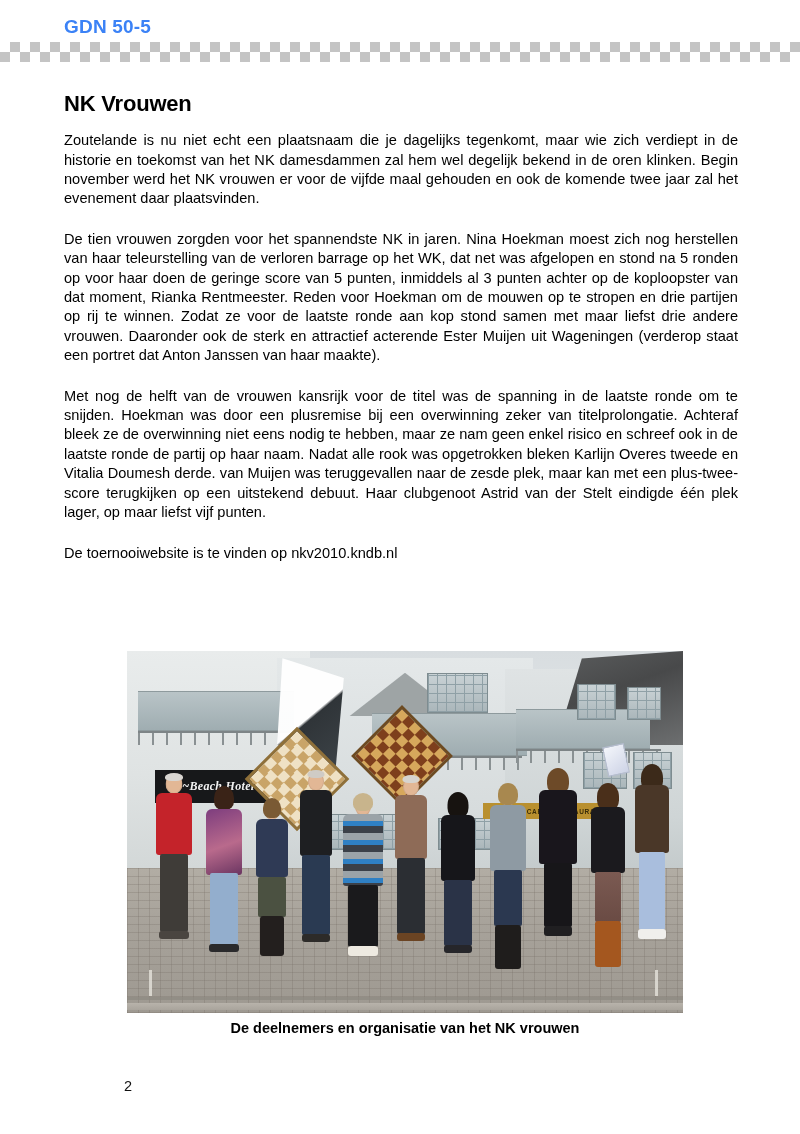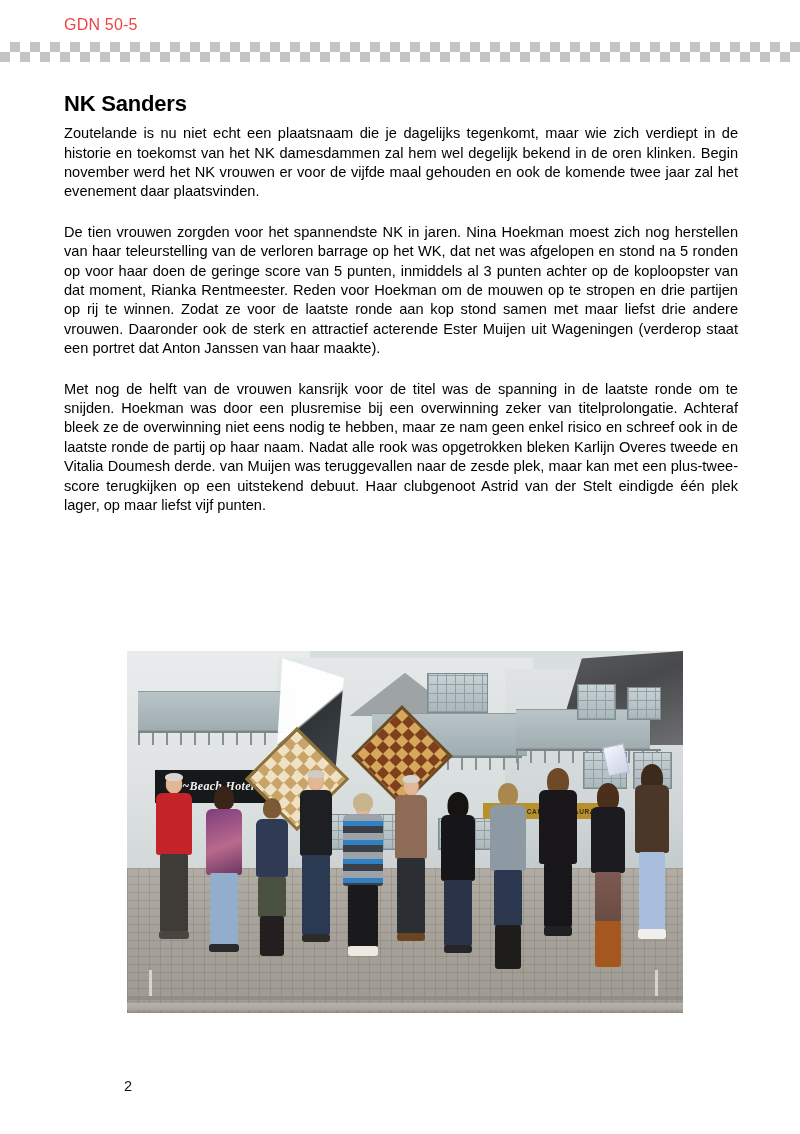--- a/index.html
+++ b/index.html
@@ -21,24 +21,24 @@
     position: absolute;
     left: 0;
     top: 0;
     width: 800px;
     height: 64px;
   }
   .header-title {
     position: absolute;
     left: 64px;
     top: 16px;
-    font-size: 16px;
-    font-weight: normal;
+    font-size: 19px;
+    font-weight: bold;
     letter-spacing: 0.2px;
-    color: #ef4444;
+    color: #3b82f6;
     white-space: nowrap;
   }
   .checker-band {
     position: absolute;
     left: 0;
     top: 42px;
     width: 800px;
     height: 20px;
     background-color: #ffffff;
     background-image:
@@ -63,21 +63,21 @@
     letter-spacing: -0.2px;
   }
   .article-author {
     font-size: 14.5px;
     font-weight: normal;
     line-height: 1.2;
     margin: 0;
   }
 
   .body-copy {
-    margin-top: 8px;
+    margin-top: 15px;
   }
   .body-copy p {
     margin: 0 0 21px 0;
     font-size: 14.6px;
     line-height: 19.4px;
     text-align: justify;
     text-justify: inter-word;
     hyphens: none;
   }
   .body-copy p.last-para {
@@ -287,26 +287,27 @@
 </style>
 </head>
 <body>
 
 <div class="page-header">
   <div class="header-title">GDN 50-5</div>
   <div class="checker-band"></div>
 </div>
 
 <div class="article">
-  <h1 class="article-title">NK Sanders</h1>
+  <h1 class="article-title">NK Vrouwen</h1>
 
   <div class="body-copy">
     <p>Zoutelande is nu niet echt een plaatsnaam die je dagelijks tegenkomt, maar wie zich verdiept in de historie en toekomst van het NK damesdammen zal hem wel degelijk bekend in de oren klinken. Begin november werd het NK vrouwen er voor de vijfde maal gehouden en ook de komende twee jaar zal het evenement daar plaatsvinden.</p>
     <p>De tien vrouwen zorgden voor het spannendste NK in jaren. Nina Hoekman moest zich nog herstellen van haar teleurstelling van de verloren barrage op het WK, dat net was afgelopen en stond na 5 ronden op voor haar doen de geringe score van 5 punten, inmiddels al 3 punten achter op de koploopster van dat moment, Rianka Rentmeester. Reden voor Hoekman om de mouwen op te stropen en drie partijen op rij te winnen. Zodat ze voor de laatste ronde aan kop stond samen met maar liefst drie andere vrouwen. Daaronder ook de sterk en attractief acterende Ester Muijen uit Wageningen (verderop staat een portret dat Anton Janssen van haar maakte).</p>
     <p>Met nog de helft van de vrouwen kansrijk voor de titel was de spanning in de laatste ronde om te snijden. Hoekman was door een plusremise bij een overwinning zeker van titelprolongatie. Achteraf bleek ze de overwinning niet eens nodig te hebben, maar ze nam geen enkel risico en schreef ook in de laatste ronde de partij op haar naam. Nadat alle rook was opgetrokken bleken Karlijn Overes tweede en Vitalia Doumesh derde. van Muijen was teruggevallen naar de zesde plek, maar kan met een plus-twee-score terugkijken op een uitstekend debuut. Haar clubgenoot Astrid van der Stelt eindigde één plek lager, op maar liefst vijf punten.</p>
+    <p class="last-para">De toernooiwebsite is te vinden op nkv2010.kndb.nl</p>
   </div>
 </div>
 
 <div class="photo-block">
   <div class="photo">
 
     <div class="sky"></div>
     <div class="bld-left"></div>
     <div class="bld-mid"></div>
     <div class="bld-right"></div>
@@ -441,15 +442,16 @@
       </div>
       <div class="person" style="left:86%; width:7%; height:70%; z-index:-1">
         <div class="head" style="width:14px;height:17px;top:0"></div>
         <div class="hair" style="width:16px;height:9px; top:-2px;background:#2c2119"></div>
         <div class="torso" style="width:28px;height:54px;top:16px;background:#3a3f49"></div>
       </div>
     </div>
 
   </div>
 
+  <div class="photo-caption">De deelnemers en organisatie van het NK vrouwen</div>
 </div>
 
 <div class="page-number">2</div>
 
 </body></html>

